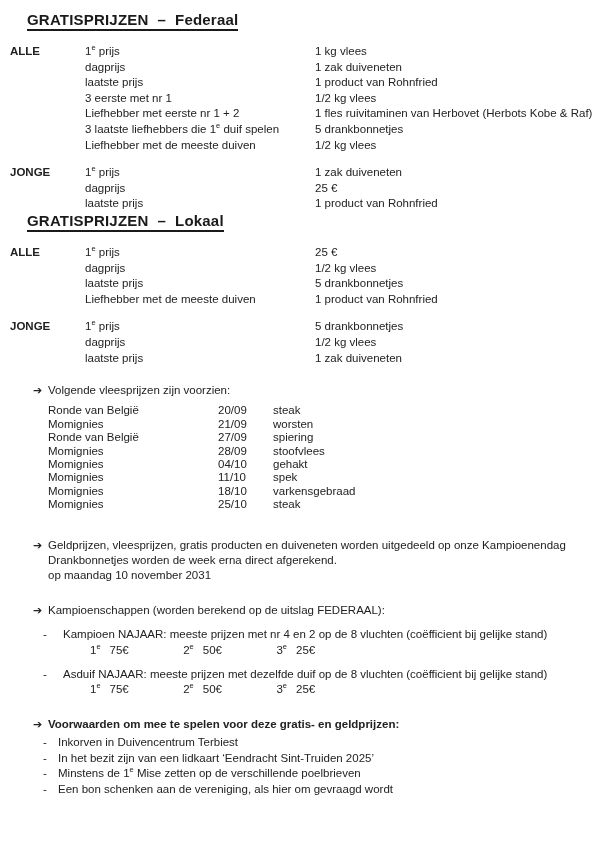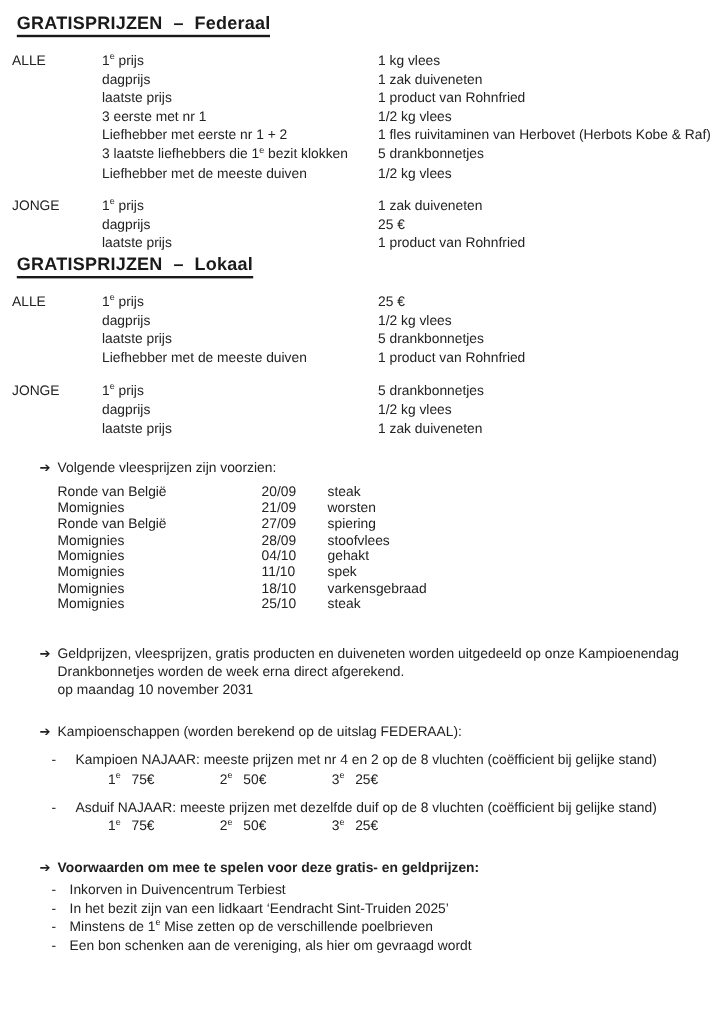--- a/index.html
+++ b/index.html
@@ -5,29 +5,29 @@
   html,body { margin:0; padding:0; background:#ffffff; }
   body {
     width:600px; height:844px;
     font-family:"Liberation Sans","DejaVu Sans",sans-serif;
     font-size:11.5px; color:#222222;
   }
   .page { box-sizing:border-box; width:600px; height:844px; overflow:hidden;
           padding:11px 4px 0 10px; background:#ffffff; }
 
   
-  .title-wrap { margin:0 0 13px 4px; }
+  .title-wrap { margin:0 0 13px 17px; }
   .sec-title { display:inline-block; font-size:15px; font-weight:bold; color:#1a1a1a;
                letter-spacing:.2px; border-bottom:2px solid #1a1a1a; padding-bottom:1px; }
   .sec-title .dash { margin:0 9px; }
 
   
   .group { display:flex; }
   .group + .group { margin-top:12px; }
-  .gname { width:75px; flex:none; line-height:15.6px; }
+  .gname { width:75px; flex:none; line-height:15.6px;font-weight:bold; }
   .rows { flex:1; min-width:0; }
   .prow { display:flex; line-height:15.6px; }
   .plabel { width:230px; flex:none; white-space:nowrap; }
   .pvalue { white-space:nowrap; }
 
   sup { font-size:7.5px; line-height:0; }
 
   
   .arrow-line { display:flex; margin-left:23px; line-height:15.2px; }
   .arrow-line .arrow { width:15px; flex:none; font-size:11px; }
@@ -94,21 +94,21 @@
                 <div class="plabel"><span>3 eerste met nr 1</span><sup></sup><span></span></div>
                 <div class="pvalue">1/2 kg vlees</div>
               </div>
 
               <div class="prow">
                 <div class="plabel"><span>Liefhebber met eerste nr 1 + 2</span><sup></sup><span></span></div>
                 <div class="pvalue">1 fles ruivitaminen van Herbovet (Herbots Kobe &amp; Raf)</div>
               </div>
 
               <div class="prow">
-                <div class="plabel"><span>3 laatste liefhebbers die 1</span><sup>e</sup><span> bezit klokken</span></div>
+                <div class="plabel"><span>3 laatste liefhebbers die 1</span><sup>e</sup><span> duif spelen</span></div>
                 <div class="pvalue">5 drankbonnetjes</div>
               </div>
 
               <div class="prow">
                 <div class="plabel"><span>Liefhebber met de meeste duiven</span><sup></sup><span></span></div>
                 <div class="pvalue">1/2 kg vlees</div>
               </div>
 
           </div>
         </div>

